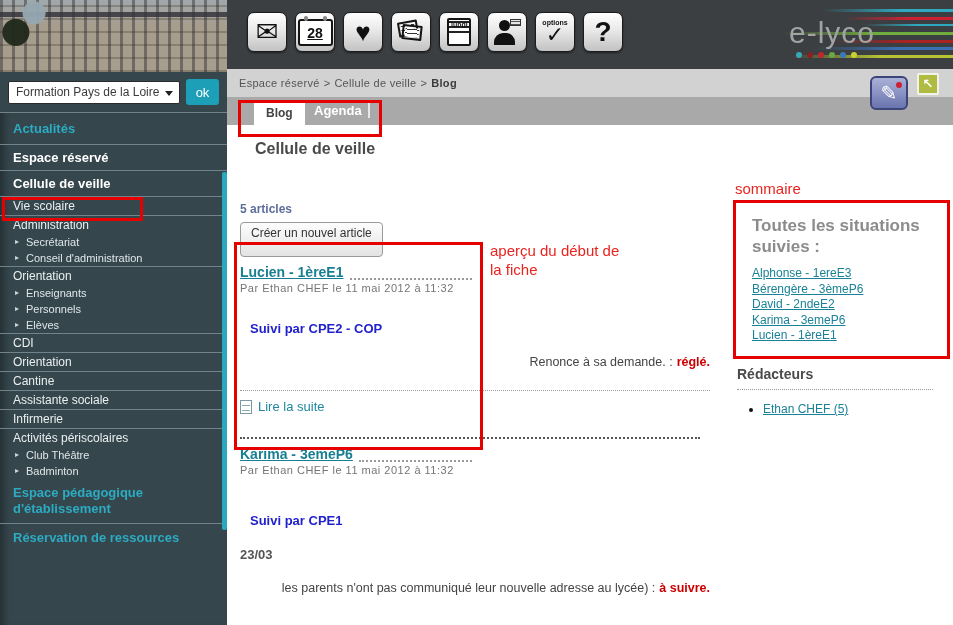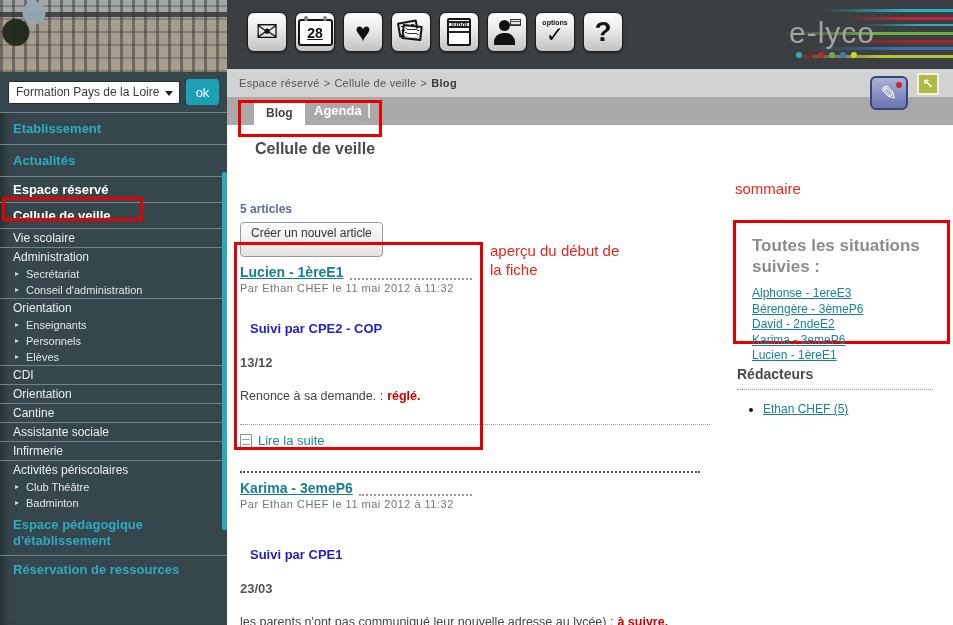--- a/index.html
+++ b/index.html
@@ -125,31 +125,31 @@
   .create-btn { margin-top:6px; display:inline-block; font-size:12px; color:#333;
     background:linear-gradient(180deg,#fdfdfd,#e3e3e3); border:1px solid #9a9a9a; border-radius:4px;
     padding:3px 10px 16px; cursor:pointer; }
   .article-col { width:470px; }
   .title-row { display:flex; align-items:flex-end; width:232px; margin-top:7px; }
   .title-row a { color:#187f92; font-weight:bold; font-size:14px; text-decoration:underline; white-space:nowrap; }
   .title-row .dots { flex:1; border-bottom:2px dotted #9a9a9a; margin-left:6px; height:14px; }
   .byline { margin-top:2px; color:#757575; font-size:11px; letter-spacing:.5px; }
   .suivi { margin-top:27px; margin-left:10px; color:#2222cc; font-weight:bold; font-size:13px; }
   .datecode { margin-top:19px; color:#555; font-weight:bold; font-size:13px; }
-  .bodyline { margin-top:19px; color:#444; font-size:12.5px; }
+  .bodyline { margin-top:19px; color:#444; font-size:12.5px;text-align:right; }
   .status-red { color:#cc0000; font-weight:bold; margin-left:4px; }
   .readmore { margin-top:21px; border-top:1px dotted #999; padding-top:8px; display:flex; align-items:center; gap:6px; }
   .readmore a { color:#2187a0; font-size:13px; text-decoration:none; }
   .page-ico { width:12px; height:14px; border:1px solid #7c9aa4; background:#fff;
     background-image:repeating-linear-gradient(0deg,transparent 0 2px,#8aa 2px 3px,transparent 3px 5px); background-clip:content-box; padding:1px; }
   .art-sep { margin-top:23px; width:460px; border-top:2px dotted #555; }
 
   
   .sum-label { position:absolute; left:735px; top:179px; color:#e30e0e; font-size:15px; }
-  .sum-box { position:absolute; left:733px; top:220px; width:217px; height:124px; border:3px solid #e60000;
+  .sum-box { position:absolute; left:733px; top:200px; width:217px; height:159px; border:3px solid #e60000;
     background:#fff; padding:12px 8px 0 16px; }
   .sum-title { color:#8c8c8c; font-weight:bold; font-size:17px; line-height:21px; width:185px; }
   .sum-links { margin-top:9px; }
   .sum-links a { display:block; color:#1a8296; font-size:12px; line-height:15.5px; text-decoration:underline; }
   .editors { position:absolute; left:737px; top:366px; width:196px; }
   .editors-title { color:#4a4a4a; font-weight:bold; font-size:14px; padding-bottom:7px; border-bottom:1px dotted #999; }
   .editors ul { margin:12px 0 0 26px; }
   .editors li { color:#111; font-size:12px; }
   .editors a { color:#1a8296; text-decoration:underline; }
 
@@ -170,21 +170,20 @@
 
   <div class="side-top">
     <div class="portal-select">
       <span>Formation Pays de la Loire</span>
       <span class="caret"></span>
     </div>
     <button class="ok-btn">ok</button>
   </div>
 
   <nav class="sidebar">
-    <div class="s-row s-sec">Etablissement</div>
     <div class="s-row s-sec">Actualités</div>
     <div class="s-row s-boldw">Espace réservé</div>
     <div class="s-row s-boldw">Cellule de veille</div>
     <div class="s-row s-item s-div">Vie scolaire</div>
     <div class="s-row s-item">Administration</div>
     <div class="s-row s-sub">Secrétariat</div>
     <div class="s-row s-sub s-div">Conseil d'administration</div>
     <div class="s-row s-item">Orientation</div>
     <div class="s-row s-sub">Enseignants</div>
     <div class="s-row s-sub">Personnels</div>
@@ -283,21 +282,20 @@
       <button class="create-btn">Créer un nouvel article</button>
 
       
       <article>
         <div class="title-row">
           <a href="#">Lucien - 1èreE1</a>
           <div class="dots"></div>
         </div>
         <div class="byline">Par Ethan CHEF le 11 mai 2012 à 11:32</div>
         <div class="suivi">Suivi par CPE2 - COP</div>
-        <div class="datecode">13/12</div>
         <div class="bodyline">
           <span>Renonce à sa demande. :</span><span class="status-red">réglé.</span>
         </div>
         <div class="readmore">
           <span class="page-ico"></span>
           <a href="#">Lire la suite</a>
         </div>
       </article>
 
       <div class="art-sep"></div>

